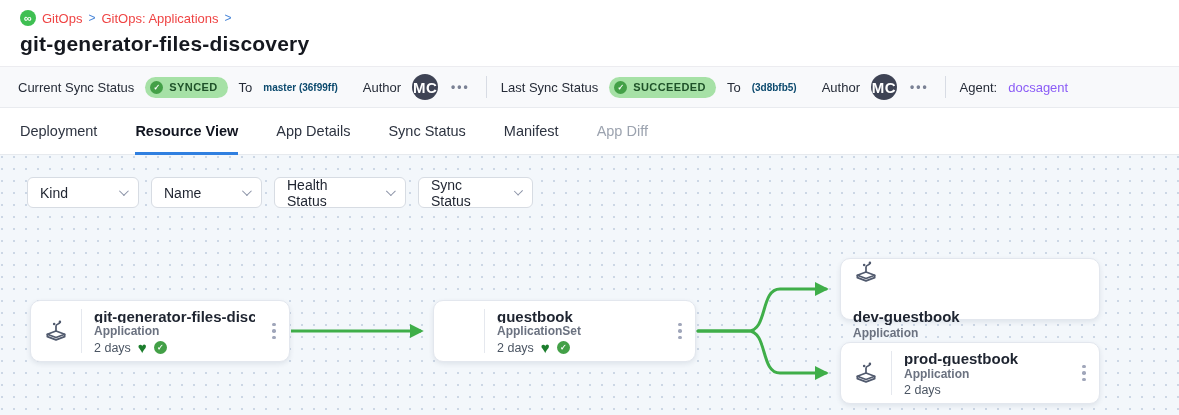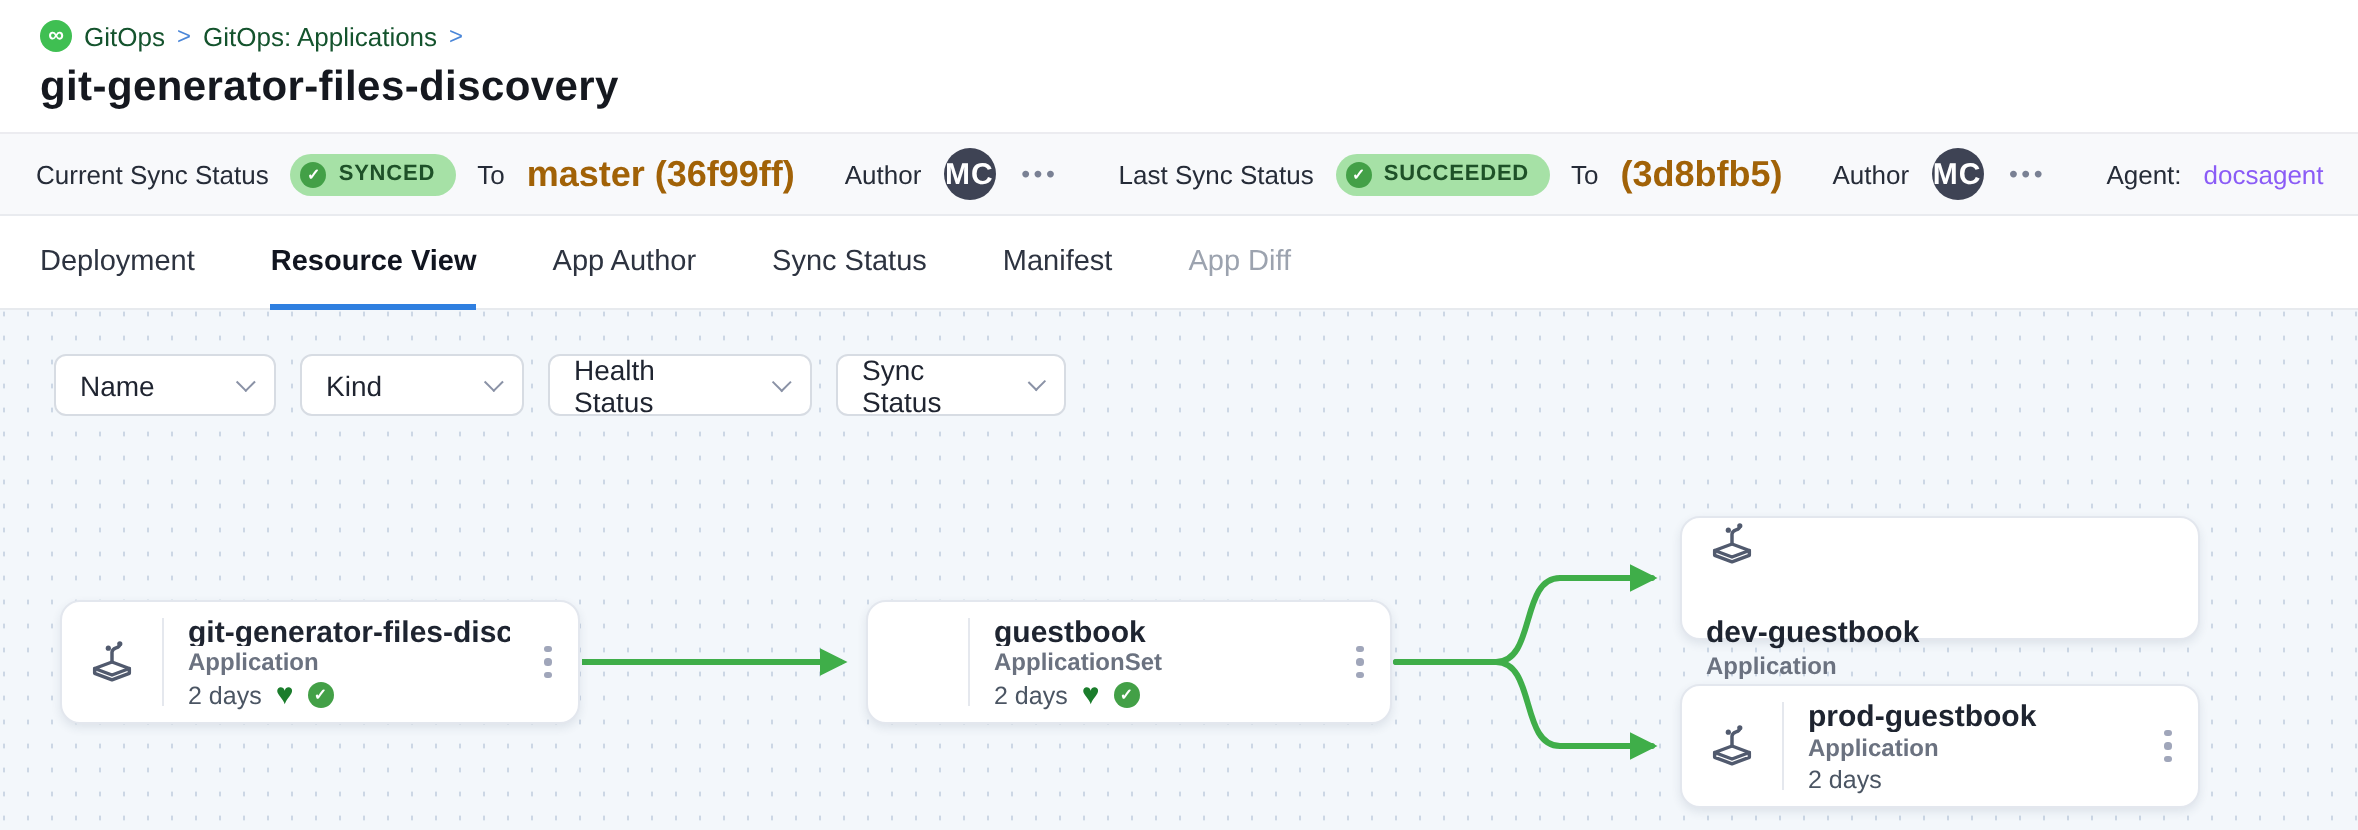--- a/index.html
+++ b/index.html
@@ -5,35 +5,35 @@
   * { margin:0; padding:0; box-sizing:border-box; }
   html,body { width:1179px; height:415px; overflow:hidden; }
   body { font-family:"Liberation Sans", sans-serif; background:#fff; color:#1c2230; }
 
   
   .header { height:66px; padding:10px 20px 8px; background:#fff; }
   .breadcrumb { display:flex; align-items:center; gap:6px; font-size:13px; }
   .bc-icon { width:16px; height:16px; border-radius:50%; background:#3fbf52; color:#fff;
              display:flex; align-items:center; justify-content:center;
              font-size:11px; font-weight:700; line-height:1; }
-  .bc-link { color:#14532d; text-decoration:none; cursor:pointer; }
+  .bc-link { color:#ef4444; text-decoration:none; cursor:pointer; }
   .bc-sep { color:#4a86d8; font-size:12px; }
   .page-title { margin-top:6px; font-size:21px; font-weight:800; color:#15181f; letter-spacing:.2px; }
 
   
   .statusbar { height:42px; background:#f8f9fb; border-top:1px solid #ececf0; border-bottom:1px solid #e9ebef;
                display:flex; align-items:center; padding:0 18px; font-size:13px; color:#2b3240; }
   .sb-group { display:flex; align-items:center; gap:11px; white-space:nowrap; }
   .sb-label { color:#262c38; }
   .badge { display:inline-flex; align-items:center; gap:6px; background:#a6e1a6; border-radius:12px;
            padding:4px 10px 4px 5px; }
   .badge-check { width:13px; height:13px; border-radius:50%; background:#43a047; color:#fff;
                  display:flex; align-items:center; justify-content:center; font-size:8px; font-weight:700; }
   .badge-text { font-size:11px; font-weight:700; letter-spacing:.4px; color:#1e5128; }
-  .rev-link { color:#a16207; font-weight:700; font-size:18px; cursor:pointer; }
+  .rev-link { color:#0c4a6e; font-weight:700; font-size:10px; cursor:pointer; }
   .avatar { width:26px; height:26px; border-radius:50%; background:#3e4354; color:#fff;
             display:flex; align-items:center; justify-content:center; font-size:15px; font-weight:700;
             letter-spacing:.5px;text-align:center; }
   .sb-menu { color:#7a8194; font-size:12px; letter-spacing:2px; font-weight:700; cursor:pointer; padding:0 2px; }
   .sb-div { width:1px; height:22px; background:#d8dce4; margin:0 14px; }
   .agent-val { color:#8b5cf6; }
 
   
   .tabs { height:47px; display:flex; align-items:stretch; padding:0 20px; gap:38px;
           background:#fff; border-bottom:1px solid #e7eaee; }
@@ -114,46 +114,46 @@
   <div class="sb-div"></div>
   <div class="sb-group">
     <span class="sb-label">Agent:</span>
     <span class="agent-val">docsagent</span>
   </div>
 </div>
 
 <div class="tabs">
   <div class="tab">Deployment</div>
   <div class="tab active">Resource View</div>
-  <div class="tab">App Author</div>
+  <div class="tab">App Details</div>
   <div class="tab">Sync Status</div>
   <div class="tab">Manifest</div>
   <div class="tab disabled">App Diff</div>
 </div>
 
 <div class="graph">
 
   <svg class="edges" viewBox="0 0 1179 260" xmlns="http://www.w3.org/2000/svg">
     <defs>
       <marker id="arrow" viewBox="0 0 10 10" refX="8" refY="5" markerWidth="4.6" markerHeight="4.6" orient="auto">
         <path d="M0,0 L10,5 L0,10 z" fill="#3fae49"></path>
       </marker>
     </defs>
     <path d="M291 176 H421" fill="none" stroke="#3fae49" stroke-width="3" marker-end="url(#arrow)"></path>
     <path d="M698 176 H748 C 768 176, 760 134, 780 134 H826" fill="none" stroke="#3fae49" stroke-width="3" stroke-linecap="round" marker-end="url(#arrow)"></path>
     <path d="M698 176 H748 C 768 176, 760 218, 780 218 H826" fill="none" stroke="#3fae49" stroke-width="3" stroke-linecap="round" marker-end="url(#arrow)"></path>
   </svg>
 
   <div class="filters">
+    <div class="filter" style="width:112px;">
+      <span>Kind</span>
+      <span class="chev"></span>
+    </div>
     <div class="filter" style="width:111px;">
       <span>Name</span>
-      <span class="chev"></span>
-    </div>
-    <div class="filter" style="width:112px;">
-      <span>Kind</span>
       <span class="chev"></span>
     </div>
     <div class="filter" style="width:132px;">
       <span>Health Status</span>
       <span class="chev"></span>
     </div>
     <div class="filter" style="width:115px;">
       <span>Sync Status</span>
       <span class="chev"></span>
     </div>

